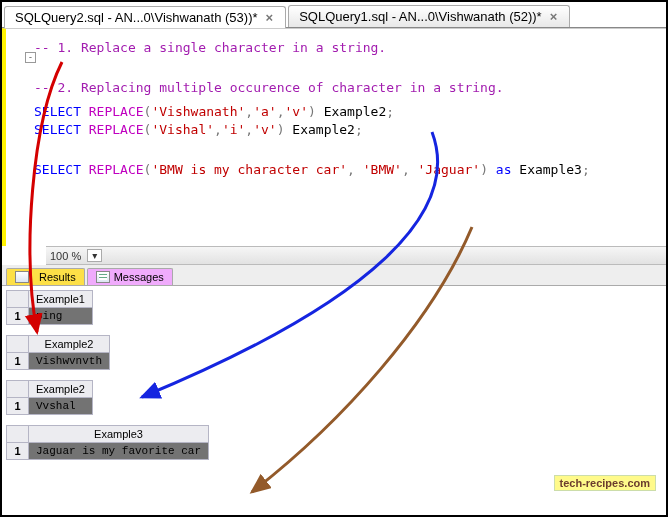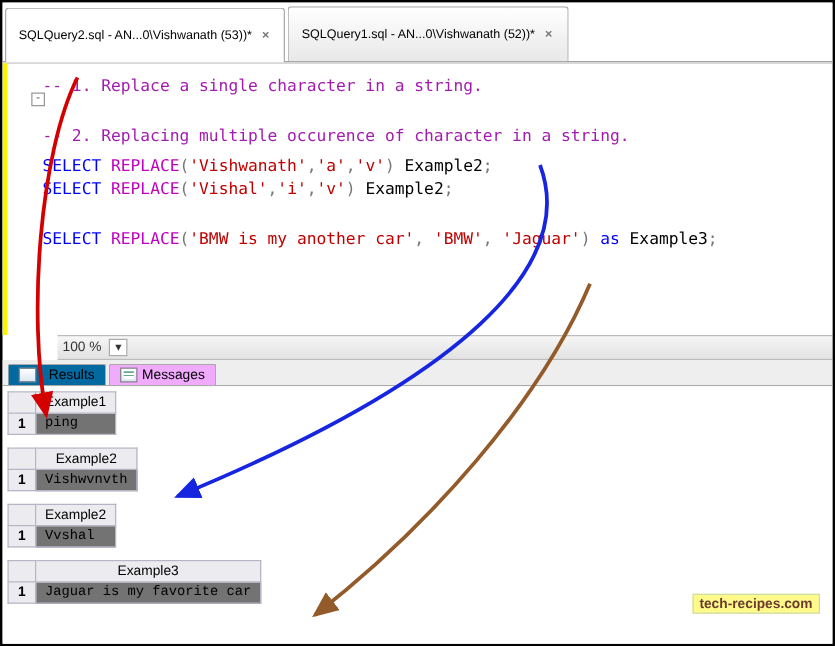--- a/index.html
+++ b/index.html
@@ -1,33 +1,33 @@
 <!DOCTYPE html>
 <html><head>
 <meta charset="utf-8">
 <style>
 * { margin: 0; padding: 0; box-sizing: border-box; }
 body { font-family: Tahoma, sans-serif; font-size: 11px; background: #fff; width: 668px; height: 517px; border: 2px solid #000; overflow: hidden; position: relative; }
 .tabs { display: flex; background: #fff; border-bottom: 1px solid #888; padding-top: 3px; padding-left: 2px; }
-.tab { padding: 16px 10px; background: linear-gradient(#fff,#e8e8e8); border: 1px solid #aaa; border-bottom: none; border-radius: 3px 3px 0 0; margin-right: 2px; font-size: 10px; display: flex; align-items: center; gap: 6px; white-space: nowrap; }
+.tab { padding: 3px 10px; background: linear-gradient(#fff,#e8e8e8); border: 1px solid #aaa; border-bottom: none; border-radius: 3px 3px 0 0; margin-right: 2px; font-size: 13px; display: flex; align-items: center; gap: 6px; white-space: nowrap; }
 .tab.active { background: #fff; position: relative; top: 1px; }
 .tab-close { color: #777; font-weight: bold; cursor: pointer; padding: 0 2px; }
 .editor { background: #fff; font-family: Consolas, monospace; font-size: 13px; line-height: 18px; padding: 10px 6px 10px 28px; height: 218px; overflow: auto; position: relative; border-left: 4px solid #fff200; border-top: 1px solid #ccc; }
 .editor .gutter { position: absolute; left: 4px; top: 0; bottom: 0; width: 18px; }
 .editor .collap { position: absolute; left: 15px; width: 11px; height: 11px; border: 1px solid #999; background: #fff; font-size: 9px; text-align: center; line-height: 9px; color: #555; }
 .k-comment { color: #a21caf; }
 .k-blue { color: #0000ff; }
 .k-func { color: #c000c0; }
 .k-str { color: #c00000; }
 .k-gray { color: #777; }
 .zoom { background: linear-gradient(#f6f6f6,#e2e2e2); border-top: 1px solid #bbb; border-bottom: 1px solid #bbb; padding: 2px 4px; font-size: 11px; display: flex; align-items: center; color: #333; margin-left: 44px; }
 .zoom .drop { border: 1px solid #aaa; background: #fff; padding: 0 4px; font-size: 10px; margin-left: 6px; }
 .resultTabs { display: flex; padding: 3px 4px 0; background: #eee; border-bottom: 1px solid #aaa; gap: 2px; }
 .rtab { display: flex; gap: 4px; align-items: center; padding: 2px 8px; border: 1px solid #aaa; border-bottom: none; background: #f0abfc; border-radius: 2px 2px 0 0; font-size: 11px; }
-.rtab.active { background: #0369a1; gap: 10px; }
+.rtab.active { background: #fde047; gap: 10px; }
 .rtab .ico { width: 14px; height: 12px; border: 1px solid #888; background: linear-gradient(#fff,#dce6f2); display: inline-block; position: relative; }
 .rtab .ico.msg::after { content: ""; position: absolute; inset: 2px; background: repeating-linear-gradient(#6a8 0 1px,#fff 1px 3px); }
 .grids { background: #fff; padding: 4px 4px 0; height: 216px; overflow: auto; }
 .grid { margin-bottom: 10px; }
 .grid table { border-collapse: collapse; font-size: 11px; }
 .grid th, .grid td { border: 1px solid #b5b5c5; padding: 2px 7px; background: #ececf0; }
 .grid th.rownum { background: #ececf0; width: 22px; text-align: center; }
 .grid th.hdr { background: #ececf0; font-weight: normal; }
 .grid td.sel { background: #737373; font-family: Liberation Mono, monospace; }
 .grid .corner { background: #ececf0; width: 22px; }
@@ -64,21 +64,21 @@
   </div>
   <div>
     <span class="k-blue">SELECT</span>
     <span class="k-func">REPLACE</span><span class="k-gray">(</span><span class="k-str">'Vishal'</span><span class="k-gray">,</span><span class="k-str">'i'</span><span class="k-gray">,</span><span class="k-str">'v'</span><span class="k-gray">)</span>
     <span>Example2</span><span class="k-gray">;</span>
   </div>
   <div style="height:6px"></div>
   <div style="height:16px"></div>
   <div>
     <span class="k-blue">SELECT</span>
-    <span class="k-func">REPLACE</span><span class="k-gray">(</span><span class="k-str">'BMW is my another car'</span><span class="k-gray">,</span> <span class="k-str">'BMW'</span><span class="k-gray">,</span> <span class="k-str">'Jaguar'</span><span class="k-gray">)</span>
+    <span class="k-func">REPLACE</span><span class="k-gray">(</span><span class="k-str">'BMW is my character car'</span><span class="k-gray">,</span> <span class="k-str">'BMW'</span><span class="k-gray">,</span> <span class="k-str">'Jaguar'</span><span class="k-gray">)</span>
     <span class="k-blue">as</span>
     <span>Example3</span><span class="k-gray">;</span>
   </div>
 </div>
 
 <div class="zoom">
   <span>100 %</span>
   <span class="drop">▾</span>
 </div>
 

